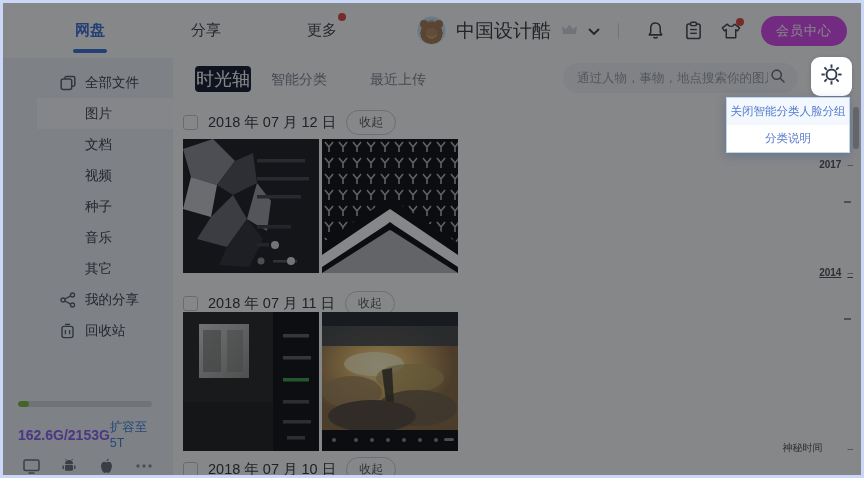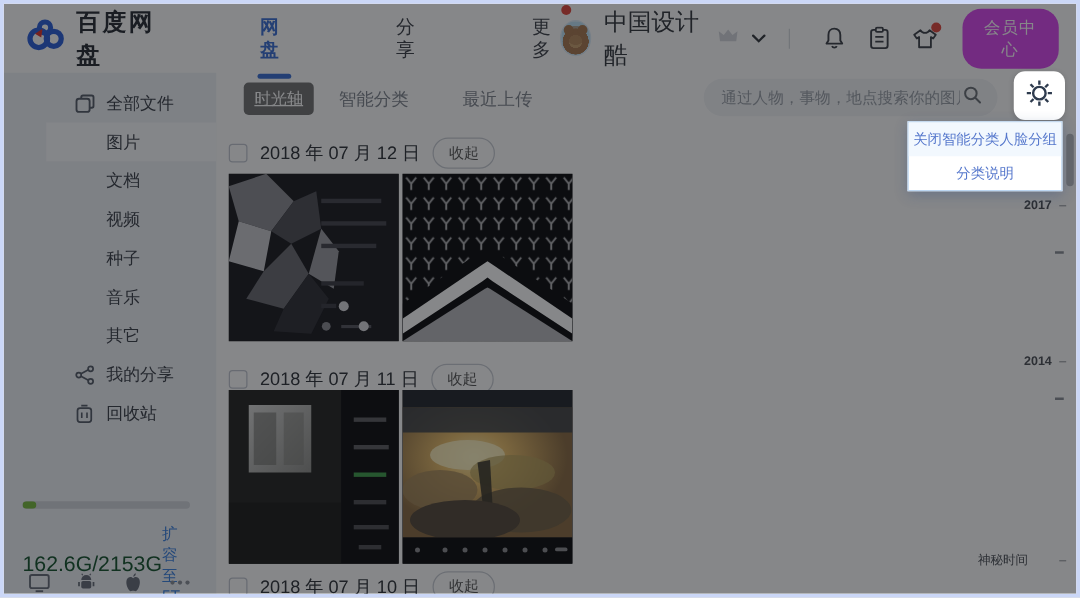--- a/index.html
+++ b/index.html
@@ -32,30 +32,30 @@
   .side-list{padding-top:9px;padding-left:34px;}
   .side-item{height:31px;display:flex;align-items:center;font-size:13.5px;color:#3b4049;cursor:pointer;}
   .side-item .s-icon{width:17px;margin-left:22px;display:flex;align-items:center;justify-content:center;}
   .side-item .s-label{margin-left:9px;}
   .side-item.no-icon .s-label{margin-left:48px;}
   .side-item.selected{background:#fbfcff;color:#2f3similar;}
   .storage{position:absolute;left:15px;top:343px;width:134px;}
   .storage-track{height:6px;border-radius:3px;background:#d3d6dc;overflow:hidden;}
   .storage-fill{height:6px;border-radius:3px;background:#79bb3f;width:8%;}
   .storage-row{display:flex;justify-content:space-between;margin-top:12px;align-items:center;}
-  .storage-usage{font-size:17px;color:#14532d;}
+  .storage-usage{font-size:14px;color:#8b5cf6;font-weight:bold;}
   .storage-upgrade{font-size:12.5px;color:#3b82e0;cursor:pointer;}
   .platforms{position:absolute;left:0;top:398px;width:170px;display:flex;justify-content:space-around;align-items:center;padding:0 10px;}
   .platforms .p-icon{width:20px;height:20px;display:flex;align-items:center;justify-content:center;cursor:pointer;}
 
   
   .main{position:absolute;left:170px;top:55px;width:688px;height:417px;background:#fff;}
   .toolbar{position:absolute;left:0;top:0;width:100%;height:45px;}
-  .pill-tab{position:absolute;left:22px;top:8px;width:56px;height:26px;border-radius:4px;background:#737373;
-            color:#fff;font-size:13px;display:flex;align-items:center;justify-content:center;cursor:pointer;text-decoration:underline;}
+  .pill-tab{position:absolute;left:22px;top:8px;width:56px;height:26px;border-radius:4px;background:#0f172a;
+            color:#fff;font-size:18px;display:flex;align-items:center;justify-content:center;cursor:pointer;}
   .flat-tab{position:absolute;top:13px;font-size:14px;color:#80868f;cursor:pointer;}
   .flat-tab.t2{left:98px;} .flat-tab.t3{left:197px;}
   .search-box{position:absolute;left:390px;top:5px;width:235px;height:30px;border-radius:15px;background:#f2f4f7;
               display:flex;align-items:center;padding:0 12px;}
   .search-box input{flex:1;border:none;outline:none;background:transparent;font-size:12.5px;color:#444;
                     font-family:"Liberation Sans",sans-serif;}
   .search-box input::placeholder{color:#9aa0a8;}
 
   .group-date{position:absolute;display:flex;align-items:center;gap:10px;}
   .g1{left:10px;top:52px;} .g2{left:10px;top:233px;} .g3{left:10px;top:399px;}
@@ -83,31 +83,20 @@
   .menu-item{height:27px;display:flex;align-items:center;justify-content:center;font-size:11.5px;color:#5577cc;cursor:pointer;}
   .menu-item.hover{background:#f2f8fe;}
   .scroll-thumb{position:absolute;right:2px;top:104px;width:6px;height:42px;border-radius:3px;background:#62656b;z-index:70;cursor:grab;}
 </style>
 </head>
 <body>
 
 <div id="frame">
 
   <div class="navbar">
-    <div class="brand-wrap">
-      <span>
-        <svg width="32" height="26" viewBox="0 0 32 26">
-          <circle cx="10" cy="16" r="7" fill="none" stroke="#2b5fd9" stroke-width="4.2"></circle>
-          <circle cx="22" cy="16" r="6" fill="none" stroke="#2b5fd9" stroke-width="4.2"></circle>
-          <circle cx="15" cy="7" r="4.5" fill="none" stroke="#2b5fd9" stroke-width="4"></circle>
-          <path d="M7 12 L13 8 L12 15 Z" fill="#e0342b"></path>
-        </svg>
-      </span>
-      <span class="brand-title">百度网盘</span>
-    </div>
     <div class="nav-tabs">
       <div class="nav-tab active">
         <span>网盘</span><span class="underline"></span>
       </div>
       <div class="nav-tab">
         <span>分享</span>
       </div>
       <div class="nav-tab">
         <span>更多</span>
         <span class="badge-dot"></span>
@@ -369,21 +358,21 @@
       <span class="checkbox"></span>
       <span class="date-label">2018 年 07 月 10 日</span>
       <button class="collapse-btn">收起</button>
     </div>
 
     <div class="timeline-mark" style="top:101px;">
       <span>2017</span>
         <span class="dash">–</span>
     </div>
     <div class="tick" style="top:143px;"></div>
-    <div class="timeline-mark" style="top:226px;">
+    <div class="timeline-mark" style="top:209px;text-decoration:underline;">
       <span>2014</span>
         <span class="dash">–</span>
     </div>
     <div class="tick" style="top:260px;"></div>
     <div class="timeline-mark plain" style="top:383px;">
       <span>神秘时间</span>
         <span class="dash">–</span>
     </div>
   </div>
 

